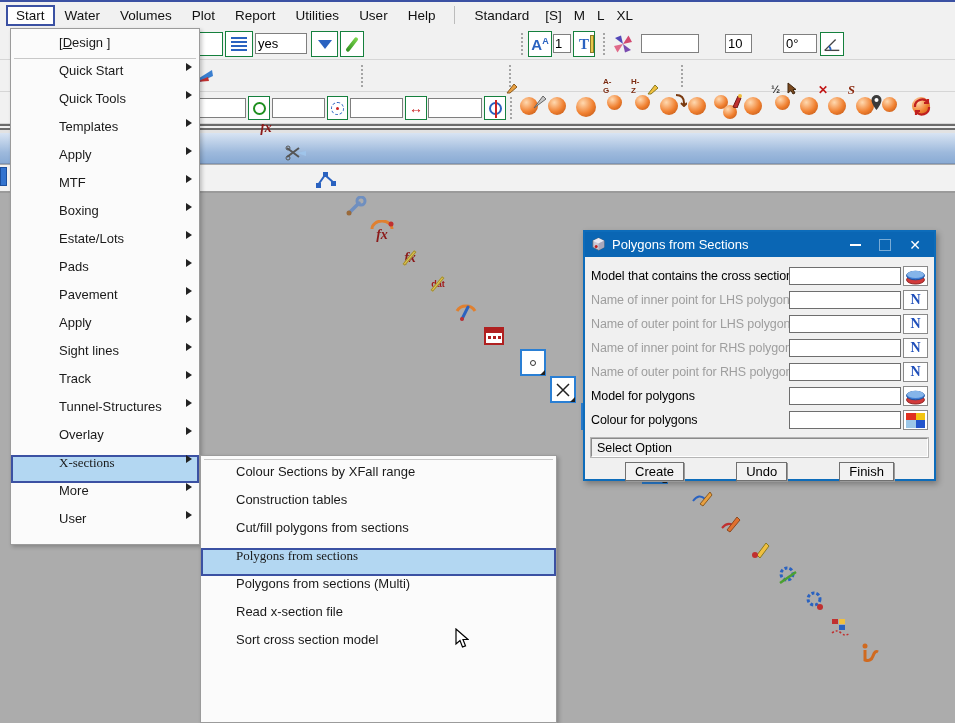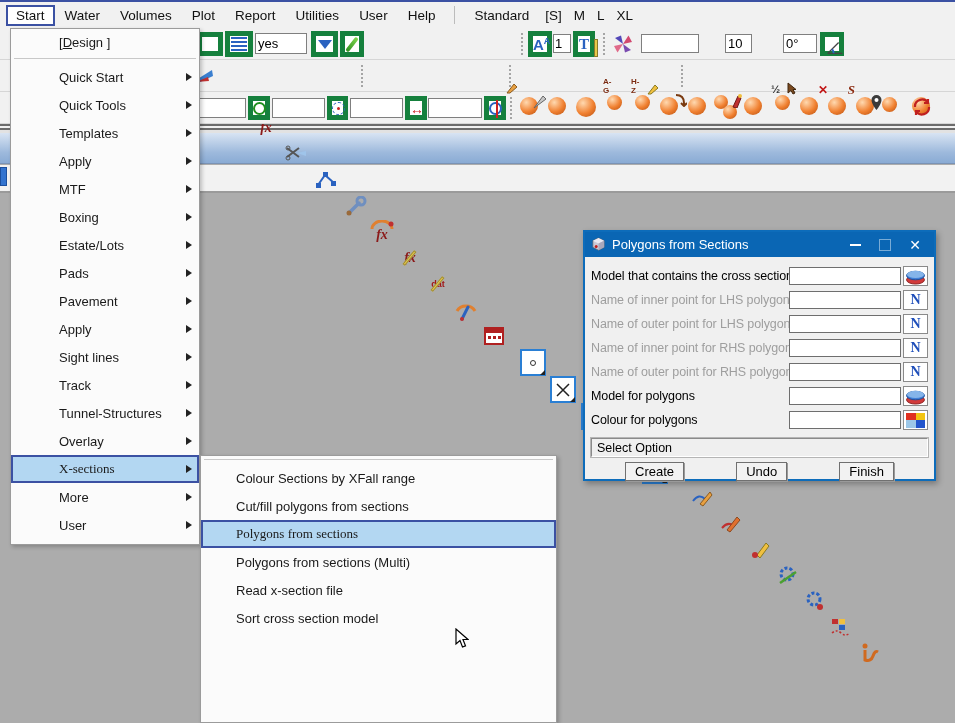--- a/index.html
+++ b/index.html
@@ -28,21 +28,21 @@
   #menubar { position:absolute; left:0; top:2px; width:955px; height:26px;
     display:flex; align-items:center; padding-left:6px; font-size:13.5px; color:#111; }
   .mi { padding:3px 10px; white-space:nowrap; }
   .mi-sel { border:2px solid #3b51a3; background:#fff; padding:1px 8px; }
   .mb-sep { width:1px; height:18px; background:#bcbcbc; margin:0 9px; }
   .mi-sm { padding:3px 6px; }
 
   
   .tbrow { position:absolute; left:0; width:955px; }
   .tbrow > * { position:absolute; }
-  .btn { background:#fff; border:5px solid #15803d; display:grid; place-items:center; }
+  .btn { background:#fff; border:1px solid #15803d; display:grid; place-items:center; }
   .tin { border:1px solid #7f7f7f; background:#fff; font:13px "Liberation Sans",sans-serif; padding:0 2px; }
   .grip { width:4px; height:22px; border-left:2px dotted #a5a5a5; }
   .burger { width:16px; height:14px;
     background:repeating-linear-gradient(to bottom,#2a62c0 0 2px,#fff 2px 4px); }
   .dd-tri { width:0; height:0; border-left:7px solid transparent; border-right:7px solid transparent;
     border-top:9px solid #2a62c0; }
   .pen { width:4px; height:17px; background:linear-gradient(#7fd84f,#2f8f1f);
     border-radius:2px; transform:rotate(38deg); }
   .afont { color:#2a62c0; font-weight:bold; font-size:15px; line-height:1; }
   .afont sup { font-size:9px; }
@@ -72,21 +72,21 @@
   .phi::after { content:""; position:absolute; left:4.5px; top:-4px; width:2px; height:18px; background:#cc2222; }
 
   
   .panel { position:absolute; background:#fbfbfb; border:1px solid #9b9b9b;
     box-shadow:2px 2px 4px rgba(0,0,0,.22); font-size:13px; color:#1a1a1a; }
   #design-menu { left:10px; top:28px; width:190px; height:517px; }
   #xsec-menu { left:200px; top:455px; width:357px; height:268px; }
   .mhead { height:26px; display:flex; align-items:center; padding-left:48px; }
   #xsec-menu .mhead { padding-left:35px; height:32px; }
   .msep { border:none; border-top:1px solid #c8c8c8; margin:3px 3px 4px 3px; }
-  .mitem { height:28px; display:flex; align-items:center; padding-left:48px; position:relative; }
+  .mitem { height:28px; display:flex; padding-left:48px; position:relative; }
   #xsec-menu .mitem { padding-left:35px; }
   .mitem .arr { position:absolute; right:7px; width:0; height:0;
     border-top:4px solid transparent; border-bottom:4px solid transparent; border-left:6px solid #222; }
   .hl { background:#b3d7f2; box-shadow:inset 0 0 0 2px #3b51a3;font-family:Liberation Serif, serif; }
   .accel { text-decoration:underline; }
 
   
   #dialog { position:absolute; left:583px; top:230px; width:353px; height:251px;
     background:#f0f0f0; border:2px solid #0d6cba; box-shadow:2px 3px 6px rgba(0,0,0,.3); }
   #dlg-titlebar { height:25px; background:#0a66b4; display:flex; align-items:center; color:#fff; }
@@ -487,20 +487,23 @@
         <span class="arr"></span>
       </div>
   </div>
 
   <div class="panel" id="xsec-menu">
     <hr class="msep">
     <div class="mitem">
         <span>Colour Sections by XFall range</span>
       </div>
     <div class="mitem">
+        <span>Construction tables</span>
+      </div>
+    <div class="mitem">
         <span>Cut/fill polygons from sections</span>
       </div>
     <div class="mitem hl">
         <span>Polygons from sections</span>
       </div>
     <div class="mitem">
         <span>Polygons from sections (Multi)</span>
       </div>
     <div class="mitem">
         <span>Read x-section file</span>

